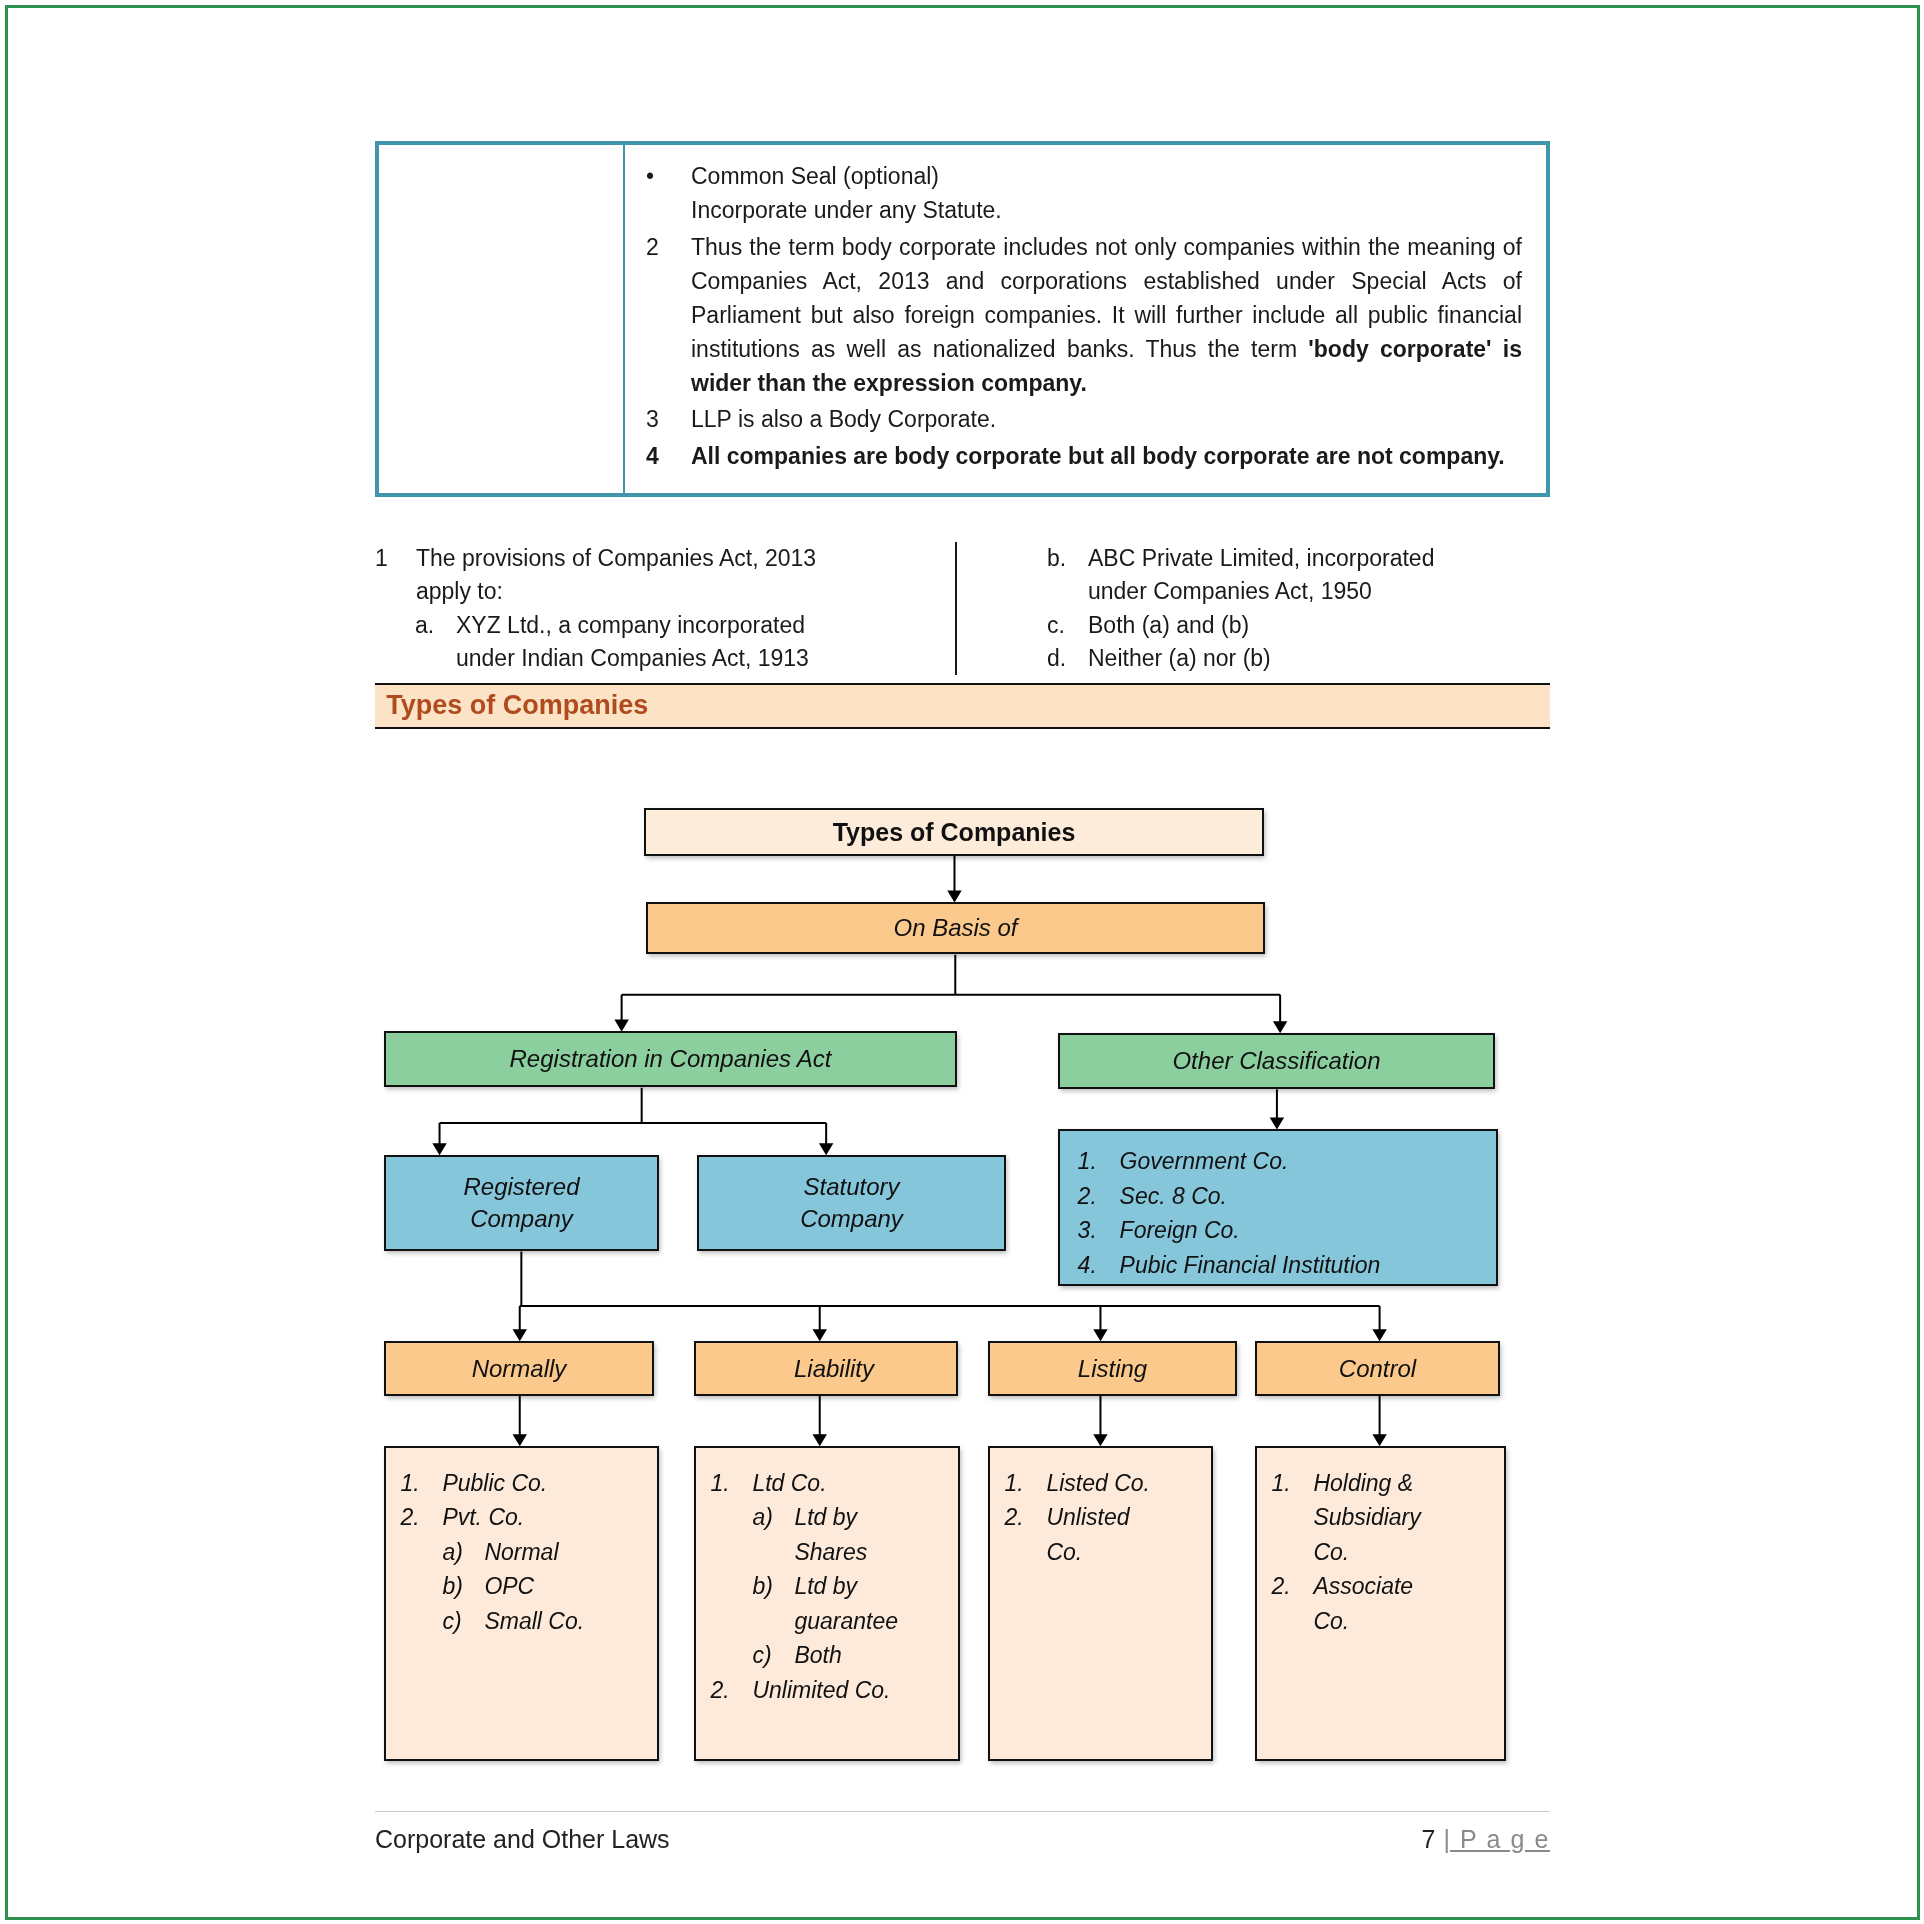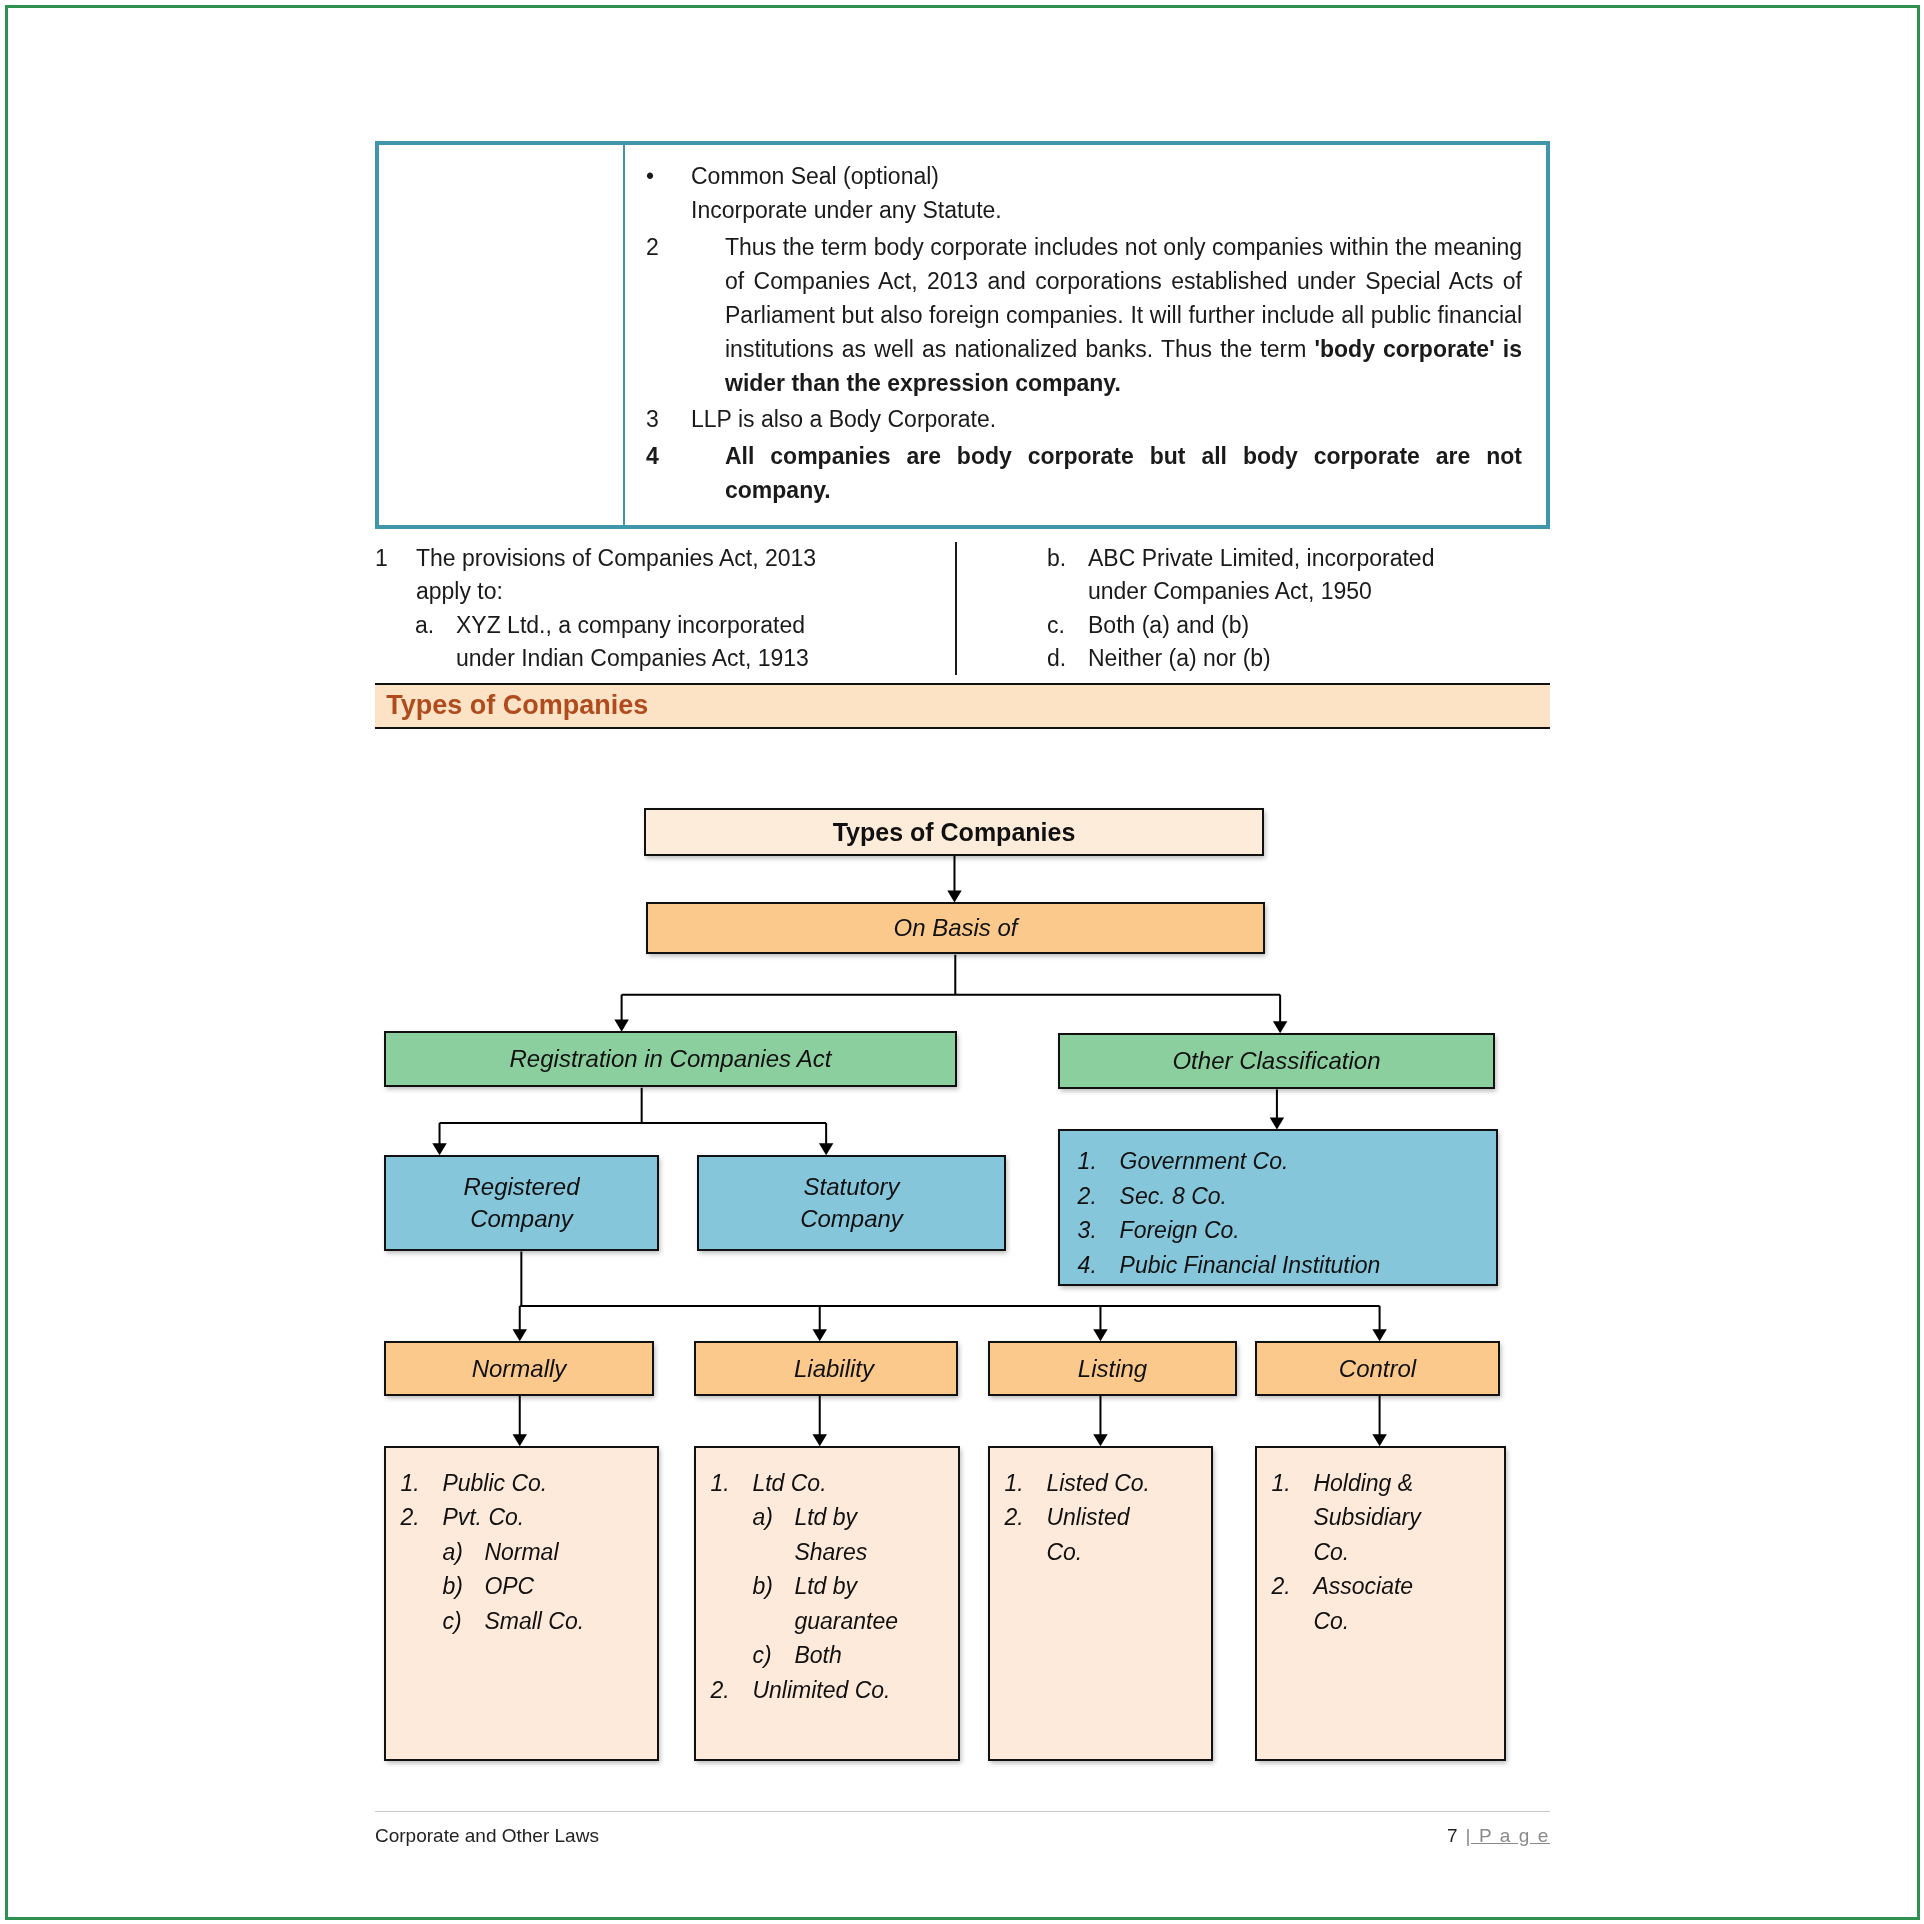--- a/index.html
+++ b/index.html
@@ -13,21 +13,21 @@
   
   .top-table{
     position:absolute;left:375px;top:141px;width:1175px;min-height:356px;
     display:flex;border:4px solid #4097ab;box-sizing:border-box;background:#fff;
   }
   .tcell-left{width:244px;flex:0 0 244px;border-right:2.4px solid #4097ab;}
   .tcell-right{flex:1;padding:14.4px 24px 16px 21px;}
   .trow{display:flex;font-size:23px;line-height:1.48;margin-bottom:2.4px;}
   .tmark{flex:0 0 45px;}
   .ttext{flex:1;}
-  .just{text-align:justify;margin-left:34px;}
+  .just{text-align:justify;}
   .pre{white-space:pre-line;}
   .bold{font-weight:bold;}
 
   
   .quiz{position:absolute;left:375px;top:542px;width:1175px;display:flex;align-items:stretch;}
   .quiz-left{width:580px;flex:0 0 580px;box-sizing:border-box;padding-right:19px;}
   .quiz-right{flex:1;border-left:2.4px solid #1a1a1a;box-sizing:border-box;padding-left:90px;}
   .qrow{display:flex;font-size:23px;line-height:1.45;}
   .qmark{flex:0 0 41px;}
   .qrow.sub{margin-left:40px;}
@@ -70,21 +70,21 @@
   .fc-p3{left:988px;width:225px;}
   .fc-p4{left:1255px;width:251px;}
   .li{display:flex;font-size:23px;line-height:1.5;}
   .lm{flex:0 0 42px;}
   .lt{white-space:pre-line;}
   .lvl2{margin-left:42px;}
 
   
   .footer{
     position:absolute;left:375px;top:1811px;width:1175px;border-top:1.6px solid #c9c9c9;
-    padding-top:13px;display:flex;justify-content:space-between;font-size:19px;color:#222;
+    padding-top:13px;display:flex;justify-content:space-between;font-size:25px;color:#222;
   }
   .page-label{color:#8a8a8a;letter-spacing:1.6px;margin-left:8px;text-decoration:underline;}
 </style>
 </head>
 <body>
 
 <div class="page-border"></div>
 
 <section class="top-table">
   <div class="tcell-left"></div>

